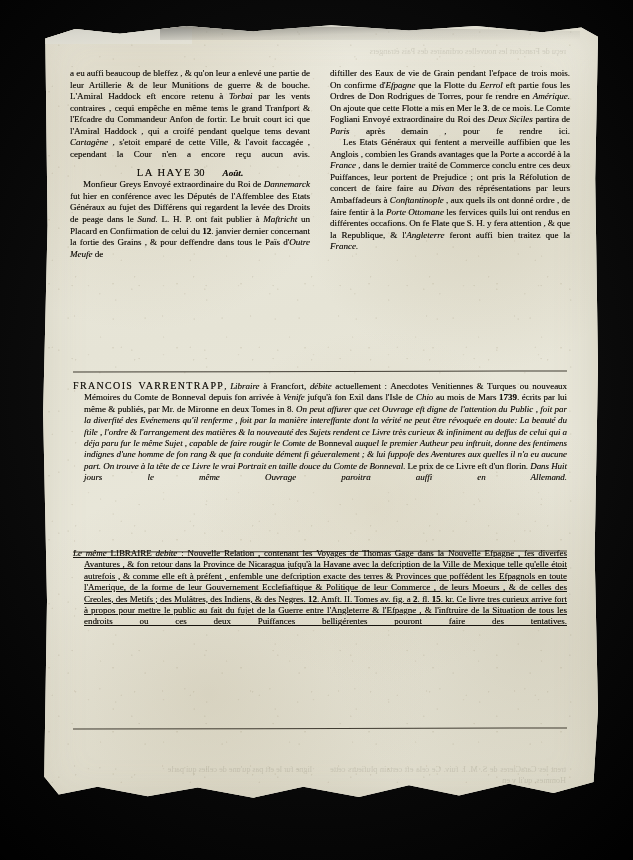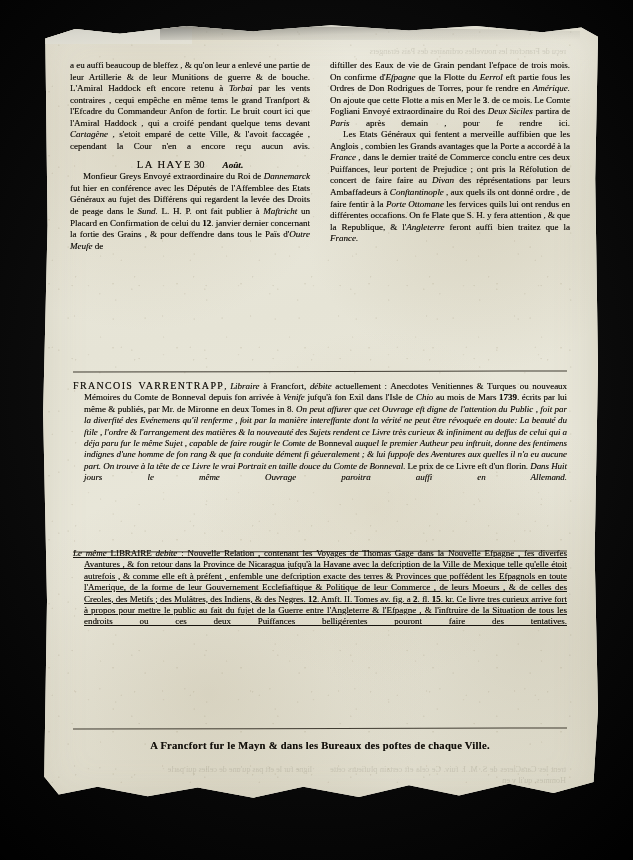--- a/index.html
+++ b/index.html
@@ -126,21 +126,21 @@
 
   .ink {
     color: #14110c;
     text-shadow: 0 0 0.45px rgba(20,17,12,0.55);
   }
 
   
   .news-columns {
     position: absolute;
     left: 28px;
-    top: 38px;
+    top: 46px;
     width: 500px;
     display: flex;
     gap: 20px;
   }
   .news-col {
     width: 240px;
   }
   .news-col p,
   .adv p {
     margin: 0;
@@ -291,17 +291,16 @@
       <div class="rule wobble" style="left:31px; top:706px; width:494px;"></div>
 
       <div class="adv" style="top:358px;">
         <p class="ink hang"><span class="adv-lead">FRANCOIS VARRENTRAPP</span>, <i>Libraire</i> à Francfort, <i>débite</i> actuellement : Anecdotes Venitiennes &amp; Turques ou nouveaux Mémoires du Comte de Bonneval depuis fon arrivée à <i>Venife</i> jufqu'à fon Exil dans l'Isle de <i>Chio</i> au mois de Mars <b>1739</b>. écrits par lui même &amp; publiés, par Mr. de Mironne en deux Tomes in 8. <i>On peut affurer que cet Ouvrage eft digne de l'attention du Public , foit par la diverfité des Evénemens qu'il renferme , foit par la manière intereffante dont la vérité ne peut être révoquée en doute: La beauté du ftile , l'ordre &amp; l'arrangement des matières &amp; la nouveauté des Sujets rendent ce Livre très curieux &amp; infiniment au deffus de celui qui a déja paru fur le même Sujet , capable de faire rougir le Comte de</i> Bonneval <i>auquel le premier Autheur peu inftruit, donne des fentimens indignes d'une homme de fon rang &amp; que fa conduite dément fi géueralement ; &amp; lui fuppofe des Aventures aux quelles il n'a eu aucune part. On trouve à la tête de ce Livre le vrai Portrait en taille douce du Comte de Bonneval.</i> Le prix de ce Livre eft d'un florin. <i>Dans Huit jours le même Ouvrage paroitra auffi en Allemand.</i></p>
       </div>
 
       <div class="adv" style="top:526px;text-decoration:underline;">
         <p class="ink hang indent"><i>Le même</i> LIBRAIRE <i>debite</i> : Nouvelle Relation , contenant les Voyages de Thomas Gage dans la Nouvelle Efpagne , fes diverfes Avantures , &amp; fon retour dans la Province de Nicaragua jufqu'à la Havane avec la defcription de la Ville de Mexique telle qu'elle étoit autrefois , &amp; comme elle eft à préfent , enfemble une defcription exacte des terres &amp; Provinces que poffédent les Efpagnols en toute l'Amerique, de la forme de leur Gouvernement Ecclefiaftique &amp; Politique de leur Commerce , de leurs Moeurs , &amp; de celles des Creoles, des Metifs ; des Mulâtres, des Indiens, &amp; des Negres. <b>12</b>. Amft. II. Tomes av. fig. a <b>2</b>. fl. <b>15</b>. kr. Ce livre tres curieux arrive fort à propos pour mettre le public au fait du fujet de la Guerre entre l'Angleterre &amp; l'Efpagne , &amp; l'inftruire de la Situation de tous les endroits ou ces deux Puiffances belligérentes pouront faire des tentatives.</p>
       </div>
 
-      <div class="imprint ink">A Francfort fur le Mayn &amp; dans les Bureaux des poftes de chaque Ville.</div>
 
     </div>
   </div>
 </div>
 
 </body></html>

